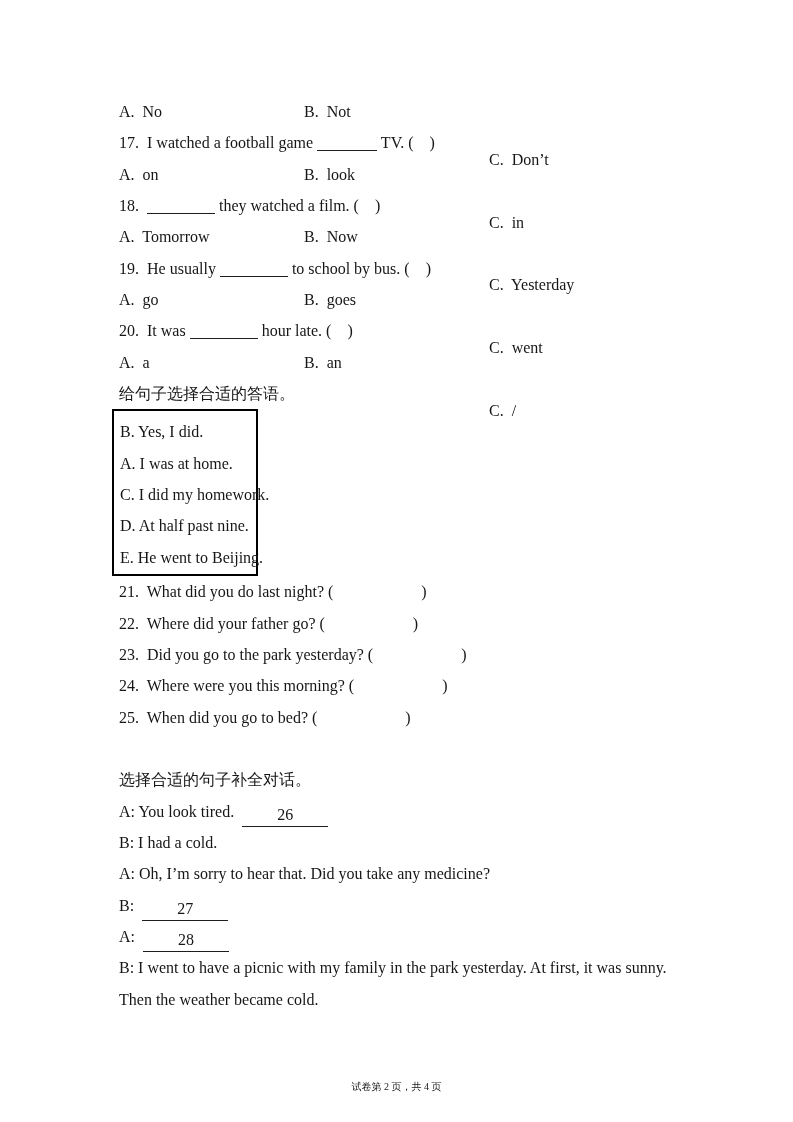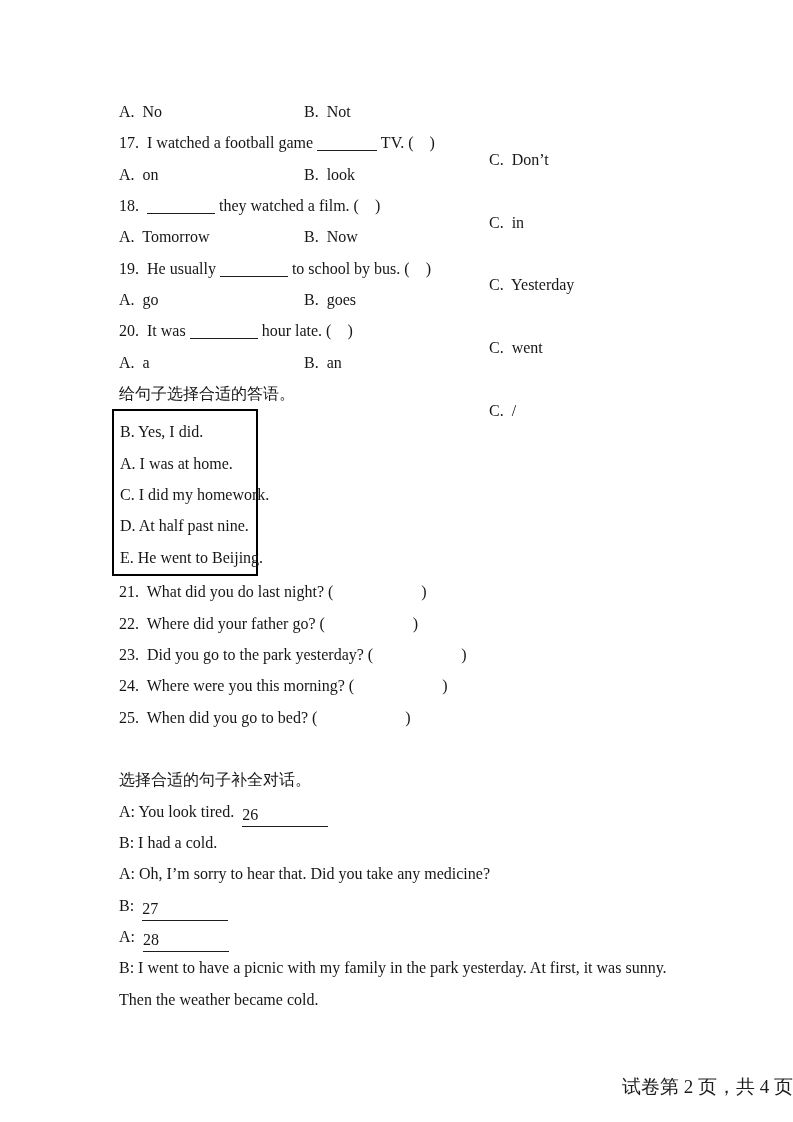--- a/index.html
+++ b/index.html
@@ -38,39 +38,40 @@
     border-bottom:1px solid #1d1d1d;
     height:17px;
     vertical-align:-3px;
   }
   .blank.w60{width:60px;}
   .blank.w68{width:68px;}
   .nblank{
     display:inline-block;
     width:86px;
     border-bottom:1px solid #1d1d1d;
+    text-align:center;
     height:22px;
     line-height:22px;
     vertical-align:-3px;
   }
   .answer-box{
     margin-left:-7px;
     width:146px;
     box-sizing:border-box;
     border:2px solid #000;
     padding:5px 2px 1px 6px;
   }
   .answer-box .line{white-space:pre;}
   .spacer{height:31.35px;}
   .footer{
     position:absolute;
     left:0;top:1077px;
     width:793px;
-    text-align:right;
-    font-size:19px;
+    text-align:center;
+    font-size:10px;
     line-height:20px;
     color:#1c1c1c;
   }
 </style>
 </head>
 <body>
 
 <div class="page">
   <div class="content">
 

